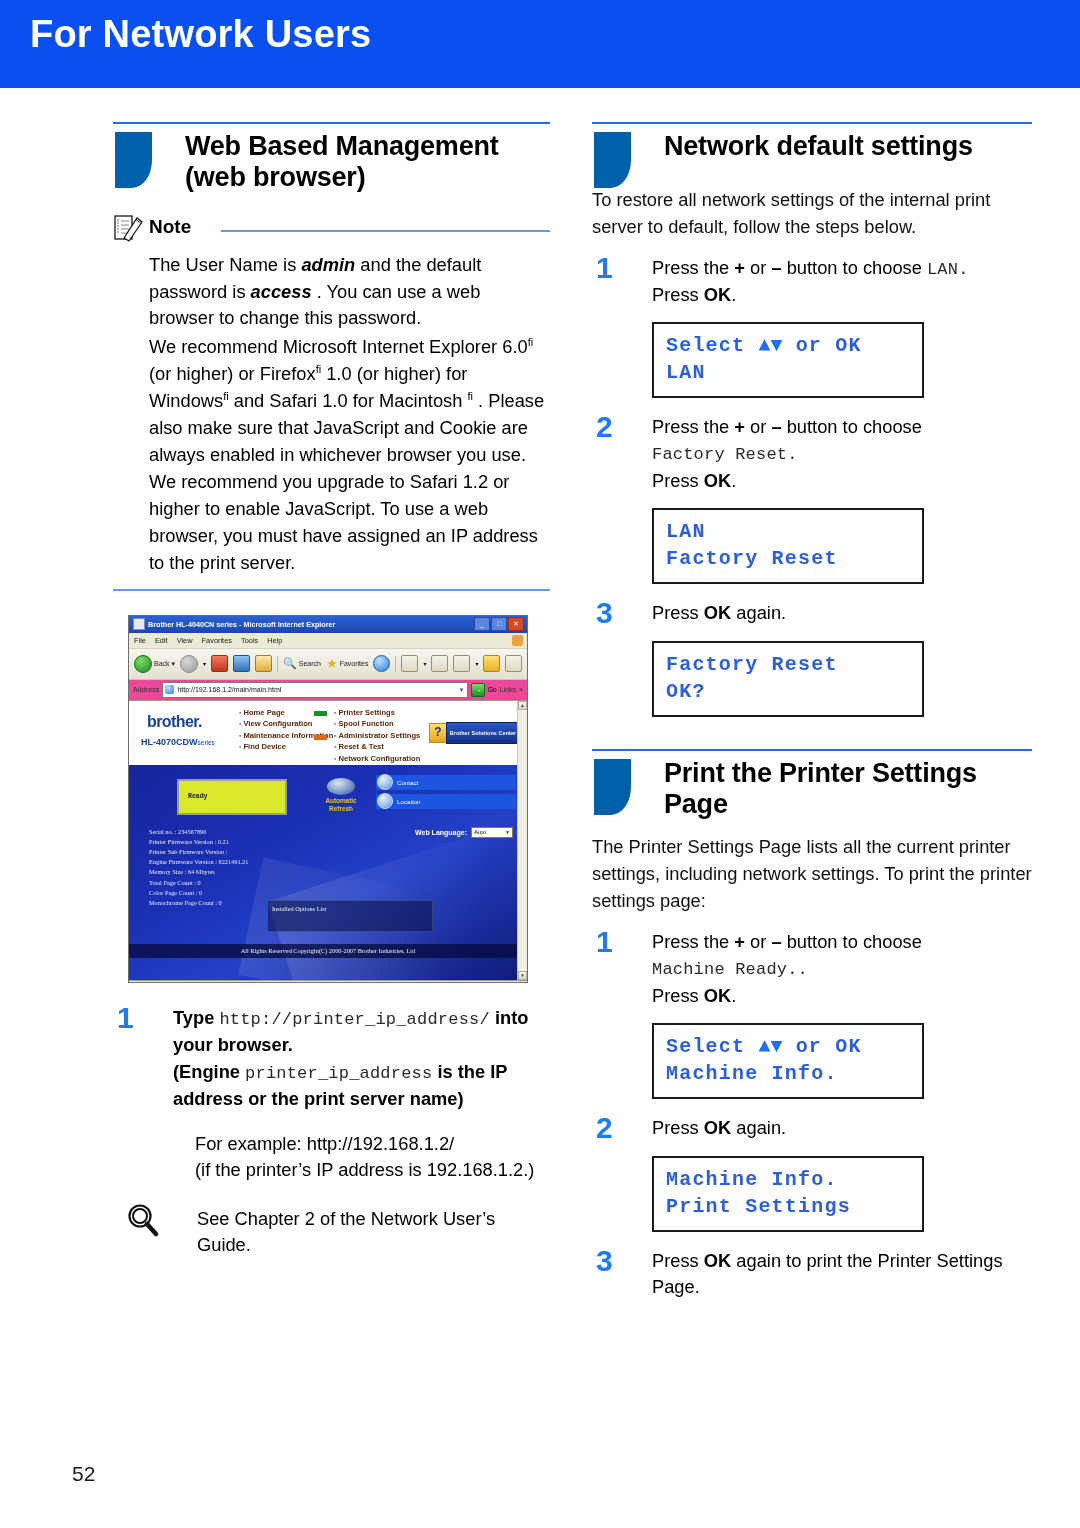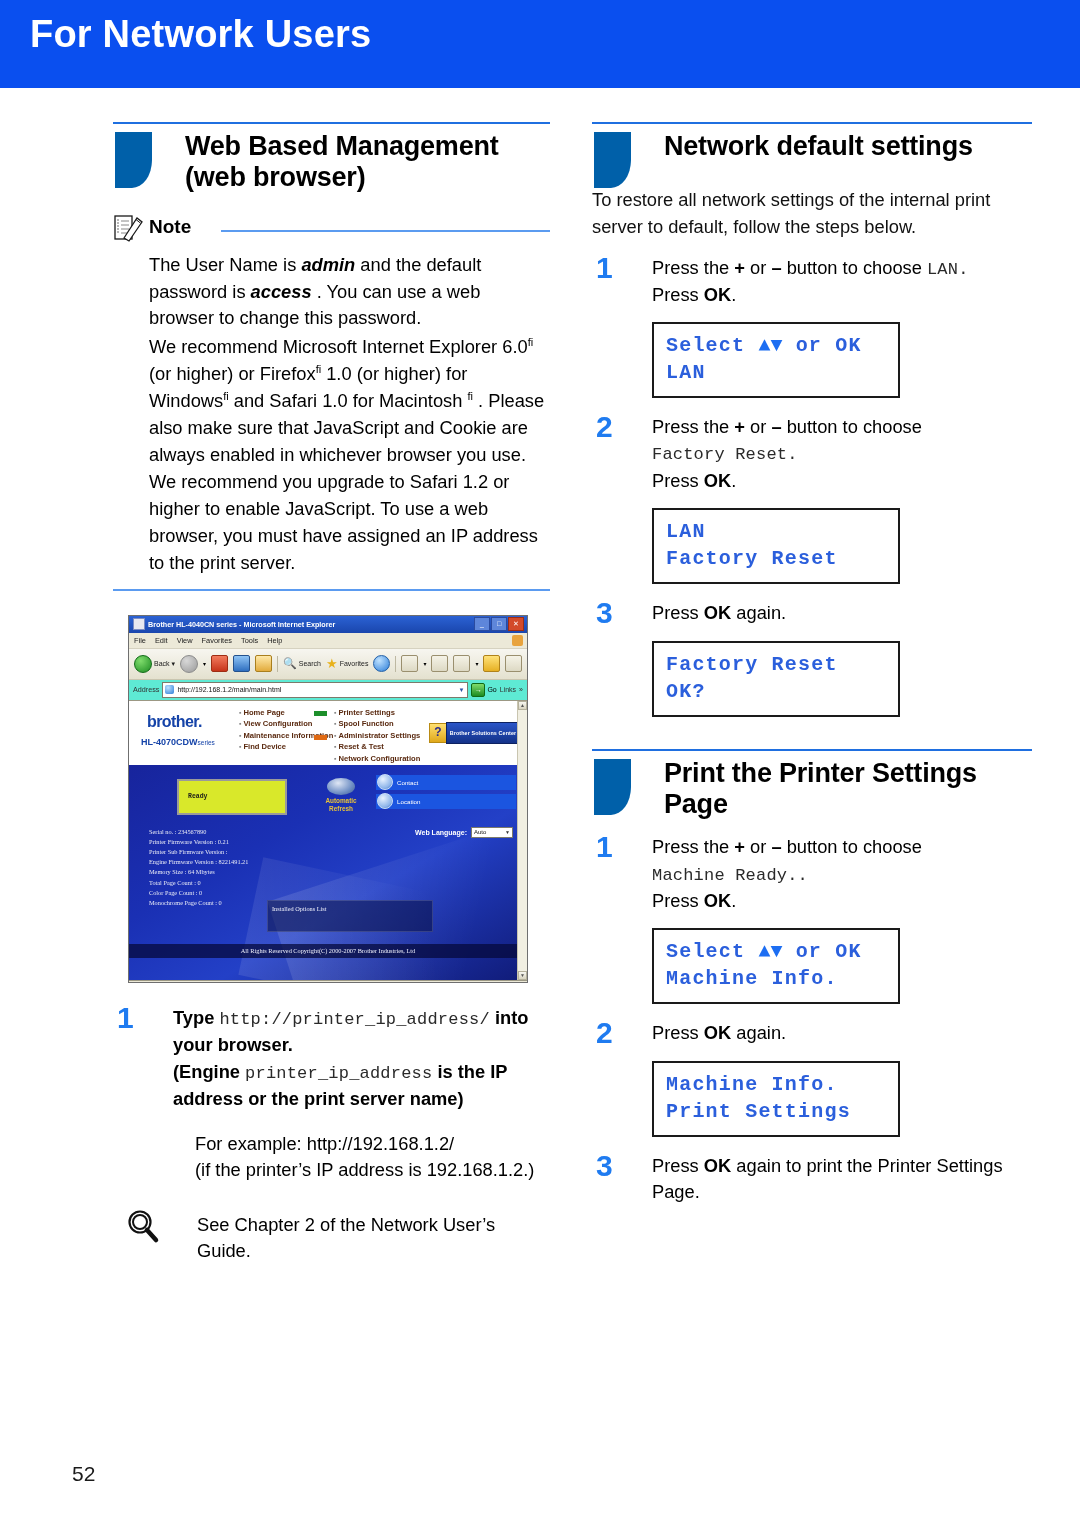--- a/index.html
+++ b/index.html
@@ -159,21 +159,21 @@
     font-size: 17px;
     letter-spacing: 0.2px;
     color: #2a2a2a;
   }
   b.k { font-weight: bold; }
 
   
   .lcd {
     margin-left: 60px;
     margin-top: 13px;
-    width: 248px;
+    width: 272px;
     border: 2px solid #1a1a1a;
     background: #ffffff;
     padding: 8px 12px 10px 12px;
     box-sizing: border-box;
   }
   .lcd-line {
     font-family: "Liberation Mono", monospace;
     font-size: 20px;
     font-weight: bold;
     color: #2b5fdc;
@@ -183,21 +183,21 @@
   }
   .lcd-arrows {
     display: inline-block;
     color: #1d6ef2;
     letter-spacing: 0px;
   }
 
   
   .mag-note {
     position: relative;
-    margin-top: 26px;
+    margin-top: 20px;
     padding-left: 84px;
     min-height: 34px;
   }
   .mag-icon {
     position: absolute;
     left: 10px;
     top: -4px;
     width: 40px;
     height: 40px;
   }
@@ -322,21 +322,21 @@
   .tb-star { color: #e8b21c; font-size: 13px; line-height: 1; flex: none; }
   .tb-sep { width: 1px; height: 16px; background: #bdb8a2; flex: none; }
   .tb-globe {
     width: 15px; height: 15px; border-radius: 50%;
     background: radial-gradient(circle at 35% 30%, #bfe2ff, #2b7dd8);
     border: 1px solid #2260a7; flex: none;
   }
 
   .br-addrbar {
     height: 20px;
-    background: #5eead4;
+    background: #ec4899;
     display: flex;
     align-items: center;
     gap: 3px;
     padding: 0 4px;
     border-bottom: 1px solid #9c9884;
   }
   .br-addrbar .lbl { font-size: 7.2px; color: #333; flex: none; }
   .br-addr-field {
     flex: 1;
     height: 14px;
@@ -871,20 +871,21 @@
     <div class="sec-rule"></div>
     <div class="sec-head">
       <div class="sec-marker"></div>
       <div class="sec-title">
         <span>Print the Printer Settings</span><br>
         <span>Page</span>
       </div>
     </div>
   </div>
 
+  <div class="para">The Printer Settings Page lists all the current printer settings, including network settings. To print the printer settings page:</div>
 
   <div class="step">
     <span class="step-num">1</span>
     <div class="step-text">
       <span>Press the </span><b>+</b><span> or </span><b>–</b><span> button to choose</span><br>
       <span class="mono">Machine Ready..</span><br>
       <span>Press </span><b>OK</b><span>.</span>
     </div>
   </div>
   <div class="lcd">

